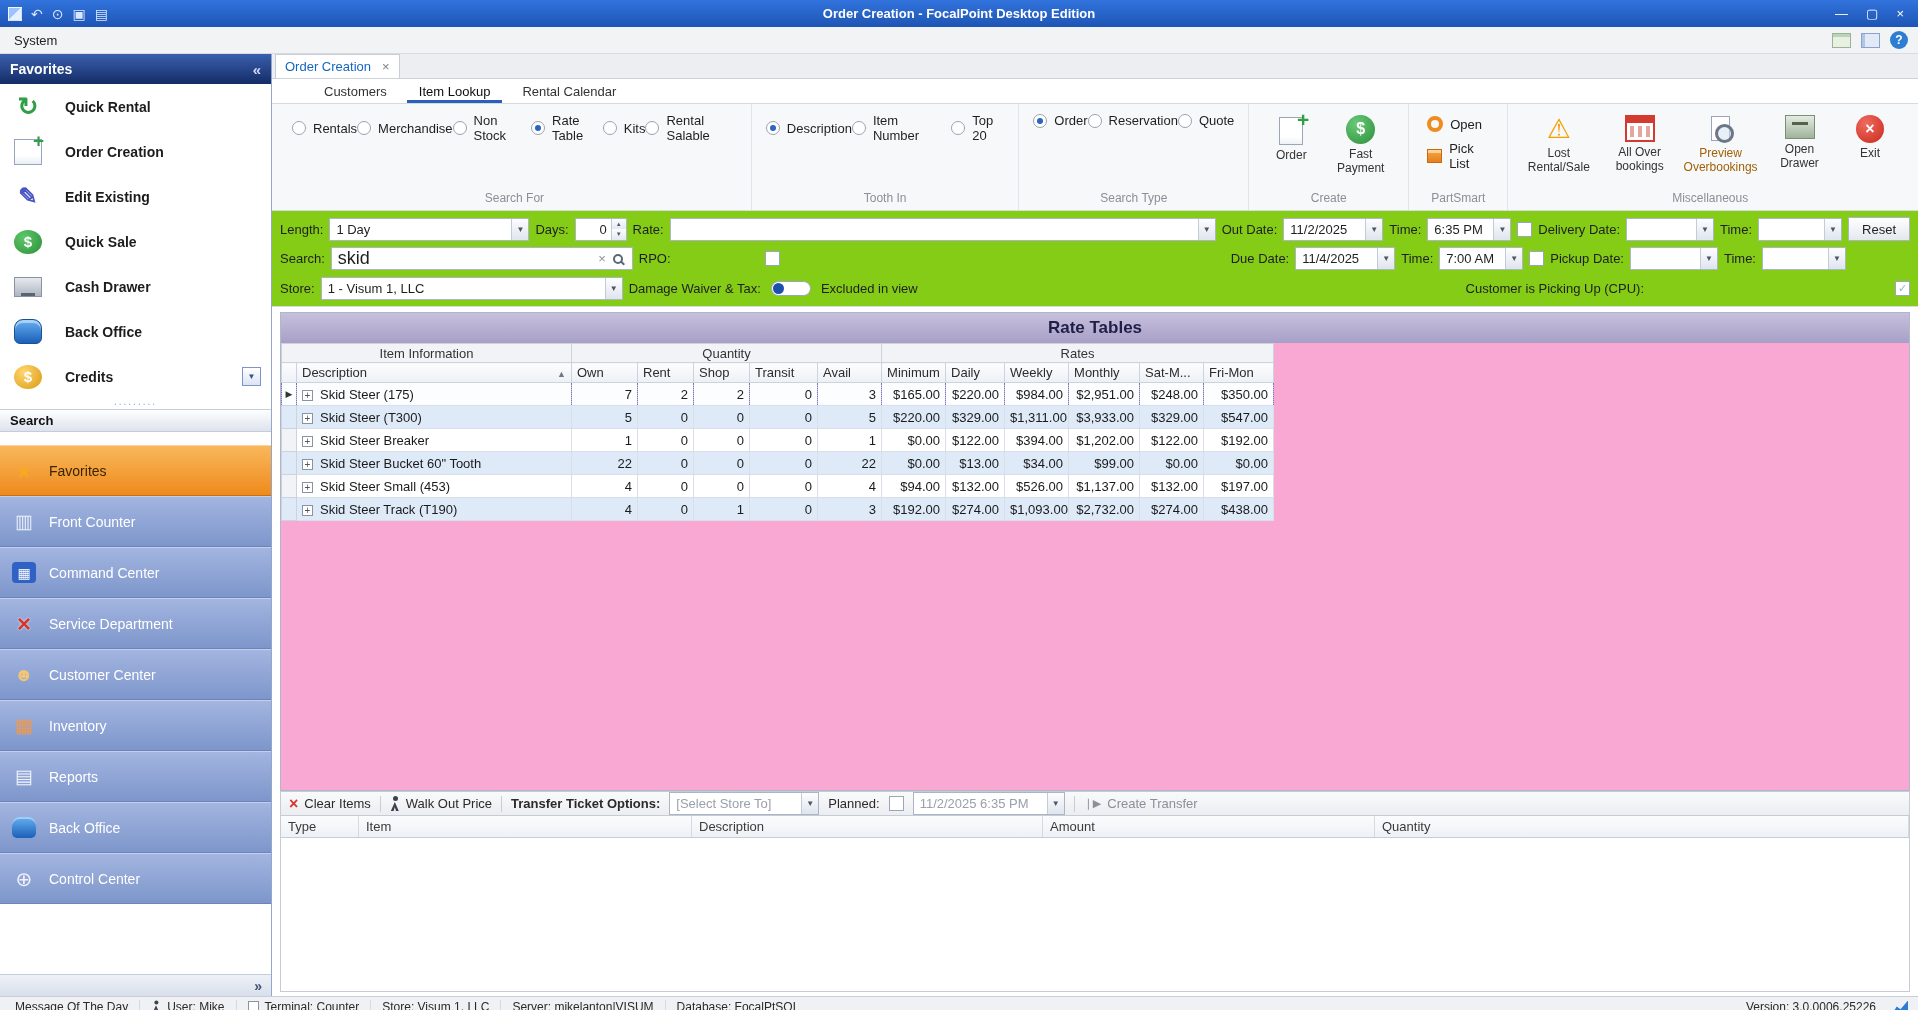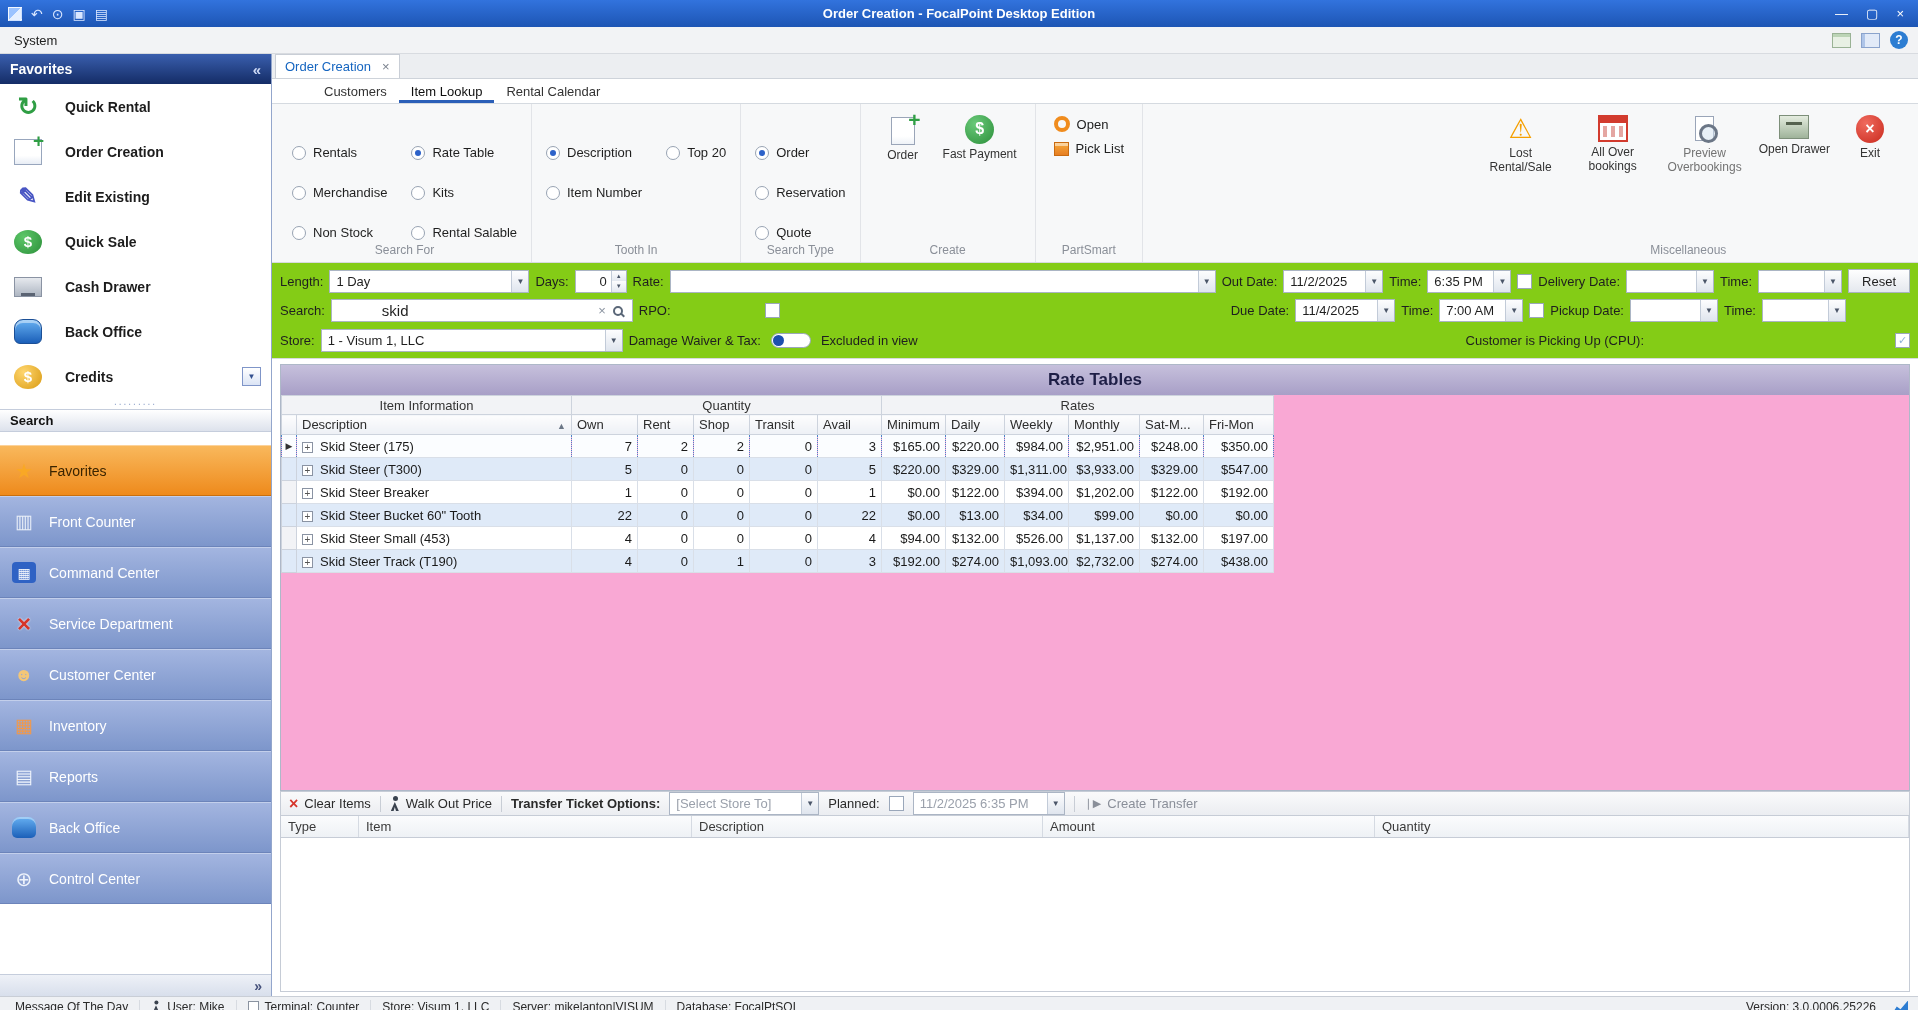--- a/index.html
+++ b/index.html
@@ -66,38 +66,38 @@
   .reports-icon::before { content: '▤'; color: #eef3fb; font-size: 19px; }
   .back-office-nav-icon { width: 18px; height: 21px; background: linear-gradient(#66b0f2, #1b5fb8); border-radius: 8px 8px 5px 5px; box-shadow: inset 0 2px 0 rgba(255,255,255,.4); }
   .control-center-icon::before { content: '⊕'; color: #eef3fb; font-size: 20px; }
   .configuration-icon::before { content: '⚙'; color: #eef3fb; font-size: 19px; }
 
   
   .main { flex: 1; display: flex; flex-direction: column; min-width: 0; background: #fff; }
   .tabrow { flex: 0 0 25px; background: #eceef1; border-bottom: 1px solid #ced3da; display: flex; align-items: flex-end; padding-left: 3px; }
   .doc-tab { height: 24px; background: #fff; border: 1px solid #c9ced6; border-bottom: none; display: flex; align-items: center; gap: 11px; padding: 0 9px; font-size: 13px; color: #1565c0; }
   .tab-close { color: #7a828e; font-size: 13px; }
-  .subtabs { flex: 0 0 25px; background: #fff; border-bottom: 1px solid #d5dae0; display: flex; align-items: stretch; padding-left: 40px; font-size: 13px; color: #333; }
+  .subtabs { flex: 0 0 25px; background: #fff; border-bottom: 1px solid #d5dae0; display: flex; align-items: stretch; gap: 8px; padding-left: 40px; font-size: 13px; color: #333; }
   .subtab { display: flex; align-items: center; padding: 0 12px; }
   .subtab.active { color: #0d0d0d; box-shadow: inset 0 -3px 0 #2b5fb8; }
 
   
   .ribbon { flex: 0 0 107px; background: #f7f8f9; border-bottom: 1px solid #d7dade; display: flex; padding: 0 6px; }
   .rgroup { display: flex; flex-direction: column; padding: 9px 14px 0; border-right: 1px solid #e2e4e8; }
   .rgroup-body { display: flex; gap: 24px; flex: 1; align-items: flex-start; }
   .rgroup-label { text-align: center; font-size: 12px; color: #8a8f98; padding: 3px 0 5px; }
-  .rcol { display: flex; flex-direction: column; gap: 25px; margin-top: 32px; }
+  .rcol { display: flex; gap: 0; }
   .radio { display: flex; align-items: center; gap: 7px; font-size: 13px; color: #1f1f1f; }
   .rdot { width: 14px; height: 14px; border: 1px solid #98a3b3; border-radius: 50%; background: #fff; position: relative; flex: 0 0 14px; }
   .radio.sel .rdot::after { content: ''; position: absolute; inset: 3px; border-radius: 50%; background: #2d62c9; }
   .rib-spacer { flex: 1; }
   .rgroup.last { border-right: none; }
 
   .bigbtn { display: flex; flex-direction: column; align-items: center; gap: 4px; padding: 2px 4px 0; font-size: 12px; line-height: 1.15; text-align: center; color: #333; min-width: 56px; }
-  .bigbtn.disabled .biglabel { color: #737373; }
+  .bigbtn.disabled .biglabel { color: #a16207; }
   .btnrow { display: flex; gap: 8px; flex: 1; align-items: flex-start; }
   .smallcol { display: flex; flex-direction: column; gap: 3px; flex: 1; }
   .smallbtn { display: flex; align-items: center; gap: 7px; font-size: 13px; color: #222; padding: 3px 4px; }
 
   .ic-order { width: 30px; height: 30px; position: relative; }
   .ic-order::before { content: ''; position: absolute; left: 3px; top: 2px; width: 22px; height: 26px; background: linear-gradient(#fff 70%, #eef2f7); border: 1px solid #9aa5b8; }
   .ic-order::after { content: '+'; position: absolute; right: -3px; top: -7px; color: #2f9e44; font-size: 21px; font-weight: bold; }
   .ic-fastpay { width: 29px; height: 29px; border-radius: 50%; background: radial-gradient(circle at 35% 30%, #69c979, #2c8f3a); color: #fff; display: flex; align-items: center; justify-content: center; font-weight: bold; font-size: 16px; }
   .ic-fastpay::before { content: '$'; }
   .ic-open { width: 16px; height: 16px; border: 4px solid #f08c1e; border-radius: 50%; flex: 0 0 16px; }
@@ -126,21 +126,21 @@
   .w200 { width: 200px; } .w302 { width: 302px; } .w100 { width: 100px; } .w84 { width: 84px; } .w88 { width: 88px; } .w150 { width: 150px; } .w152 { width: 152px; }
   .grow { flex: 1; }
   .mla { margin-left: auto; }
   .ml88 { margin-left: 88px; } .ml245 { margin-left: 245px; } .ph58 { width: 58px; }
   .spin { width: 52px; height: 23px; border: 1px solid #abb5c4; background: #fff; display: flex; }
   .spin .sval { flex: 1; text-align: right; padding: 3px 4px 0 0; font-size: 13px; }
   .spin .sarr { flex: 0 0 15px; display: flex; flex-direction: column; border-left: 1px solid #c2cbd8; }
   .spin .sarr span { flex: 1; display: flex; align-items: center; justify-content: center; font-size: 6px; color: #4a5568; background: linear-gradient(#fdfdfe, #e3e8f0); }
   .cbx { width: 15px; height: 15px; background: #fff; border: 1px solid #9aa7ba; display: inline-flex; align-items: center; justify-content: center; font-size: 11px; color: #8fb3d9; flex: 0 0 15px; }
   .searchbox { width: 302px; height: 23px; border: 1px solid #abb5c4; background: #fff; display: flex; align-items: center; padding: 0 6px; }
-  .searchbox .sv { flex: 1; font-size: 15px; margin-left: 44px; }
+  .searchbox .sv { flex: 1; font-size: 18px; }
   .sclear { color: #8a93a0; font-size: 13px; margin-right: 7px; }
   .lens { width: 10px; height: 10px; border: 2px solid #5a6778; border-radius: 50%; position: relative; margin-right: 3px; flex: 0 0 10px; }
   .lens::after { content: ''; position: absolute; width: 5px; height: 2px; background: #5a6778; right: -4px; bottom: -2px; transform: rotate(45deg); }
   .toggle { width: 40px; height: 15px; border: 1px solid #9aa7ba; border-radius: 8px; background: #fff; position: relative; margin: 0 4px; flex: 0 0 40px; }
   .toggle::before { content: ''; position: absolute; left: 1px; top: 1px; width: 11px; height: 11px; border-radius: 50%; background: #1d4fae; }
   .btn-reset { height: 24px; padding: 0 13px; border: 1px solid #aab3c0; background: linear-gradient(#fefefe, #e4e8ee); font-size: 13px; color: #1f1f1f; display: flex; align-items: center; }
 
   
   .rate-panel { flex: 1; margin: 5px 8px 0; border: 1px solid #aeb8c8; display: flex; flex-direction: column; min-height: 0; background: #fff; }
   .rate-title { flex: 0 0 30px; background: linear-gradient(#c6c0dc, #a89fc7); display: flex; align-items: center; justify-content: center; font-weight: bold; font-size: 17px; color: #1e1e46; }

